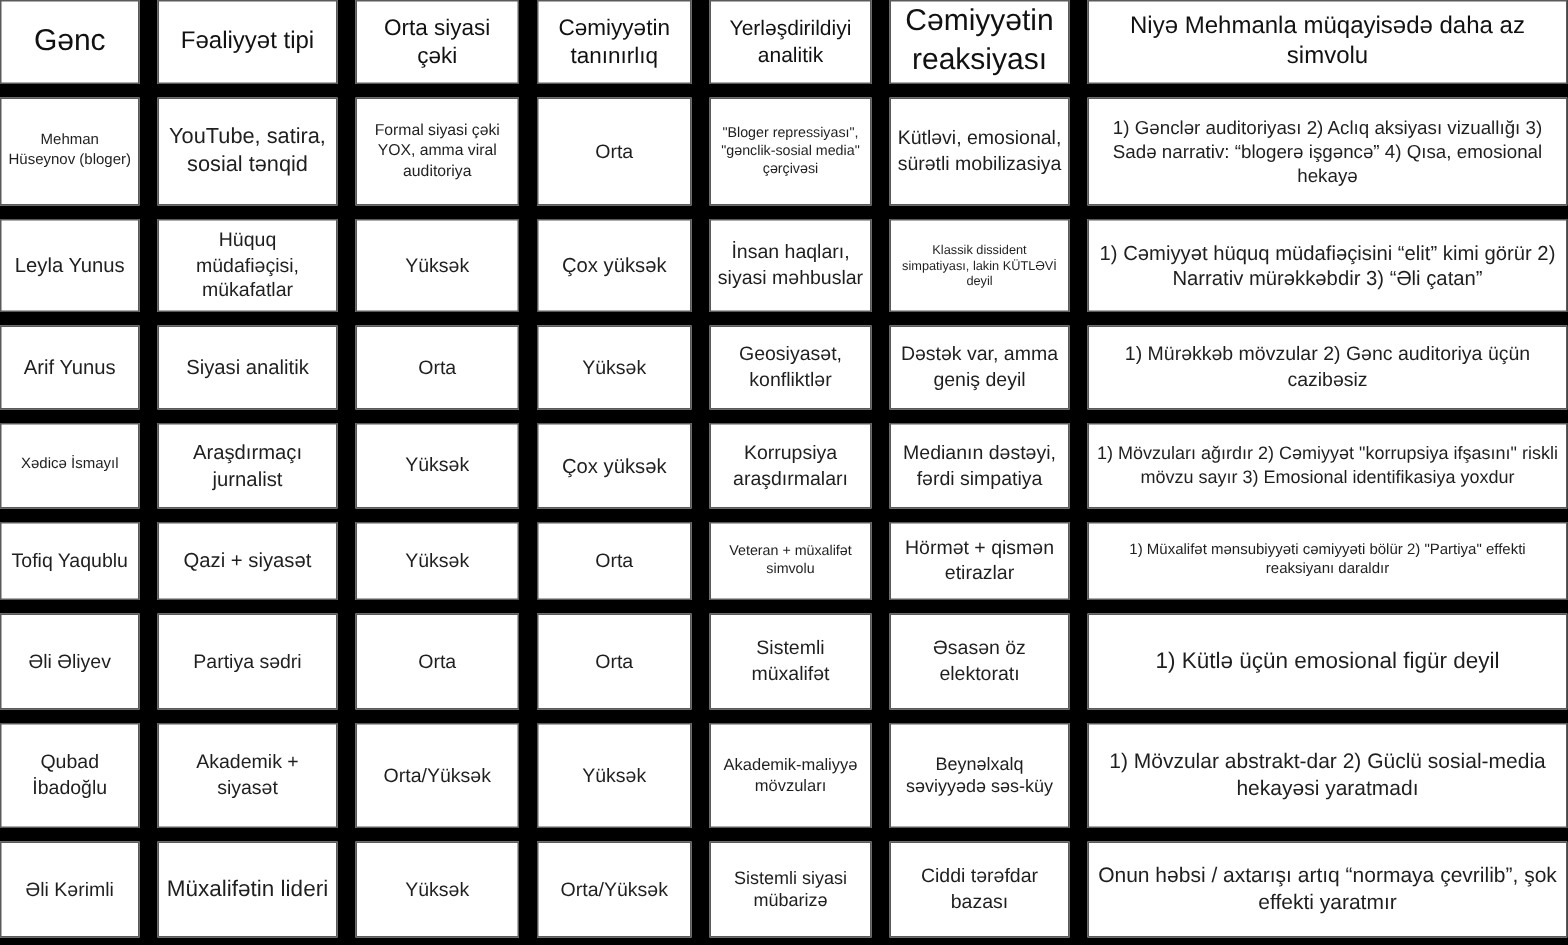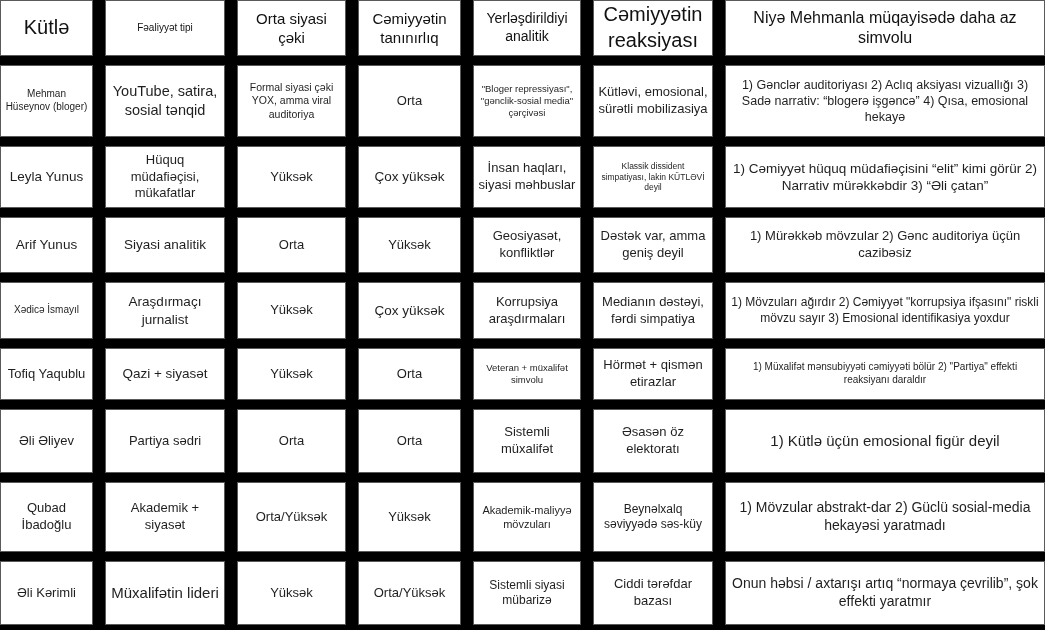--- a/index.html
+++ b/index.html
@@ -24,22 +24,22 @@
     overflow:hidden;
     word-break:normal;
   }
   .header .cell{color:#111;}
 </style>
 </head>
 <body>
 
 <div id="stage">
   <div class="header" style="display:contents">
-    <div class="cell" style="font-size:20px">Kütlə</div>
-    <div class="cell" style="font-size:10px">Fəaliyyət tipi</div>
+    <div class="cell" style="font-size:20px">Gənc</div>
+    <div class="cell" style="font-size:16px">Fəaliyyət tipi</div>
     <div class="cell" style="font-size:15px">Orta siyasi çəki</div>
     <div class="cell" style="font-size:15px">Cəmiyyətin tanınırlıq</div>
     <div class="cell" style="font-size:14px">Yerləşdirildiyi analitik</div>
     <div class="cell" style="font-size:20px">Cəmiyyətin reaksiyası</div>
     <div class="cell" style="font-size:16px">Niyə Mehmanla müqayisədə daha az simvolu</div>
   </div>
 
 <div style="display: contents;"><div class="cell" style="font-size: 10px;">Mehman Hüseynov (bloger)</div><div class="cell" style="font-size: 14.5px;">YouTube, satira, sosial tənqid</div><div class="cell" style="font-size: 10.5px;">Formal siyasi çəki YOX, amma viral auditoriya</div><div class="cell" style="font-size: 13px;">Orta</div><div class="cell" style="font-size: 9.5px;">"Bloger repressiyası", "gənclik-sosial media" çərçivəsi</div><div class="cell" style="font-size: 13px;">Kütləvi, emosional, sürətli mobilizasiya</div><div class="cell" style="font-size: 12.5px;">1) Gənclər auditoriyası 2) Aclıq aksiyası vizuallığı 3) Sadə narrativ: “blogerə işgəncə” 4) Qısa, emosional hekayə</div></div>
     <div style="display: contents;"><div class="cell" style="font-size: 13.5px;">Leyla Yunus</div><div class="cell" style="font-size: 13px;">Hüquq müdafiəçisi, mükafatlar</div><div class="cell" style="font-size: 13px;">Yüksək</div><div class="cell" style="font-size: 13.5px;">Çox yüksək</div><div class="cell" style="font-size: 13px;">İnsan haqları, siyasi məhbuslar</div><div class="cell" style="font-size: 8.5px;">Klassik dissident simpatiyası, lakin KÜTLƏVİ deyil</div><div class="cell" style="font-size: 13.5px;">1) Cəmiyyət hüquq müdafiəçisini “elit” kimi görür 2) Narrativ mürəkkəbdir 3) “Əli çatan”</div></div>
     <div style="display: contents;"><div class="cell" style="font-size: 13.5px;">Arif Yunus</div><div class="cell" style="font-size: 13.5px;">Siyasi analitik</div><div class="cell" style="font-size: 13px;">Orta</div><div class="cell" style="font-size: 13px;">Yüksək</div><div class="cell" style="font-size: 13px;">Geosiyasət, konfliktlər</div><div class="cell" style="font-size: 13px;">Dəstək var, amma geniş deyil</div><div class="cell" style="font-size: 13px;">1) Mürəkkəb mövzular 2) Gənc auditoriya üçün cazibəsiz</div></div>

